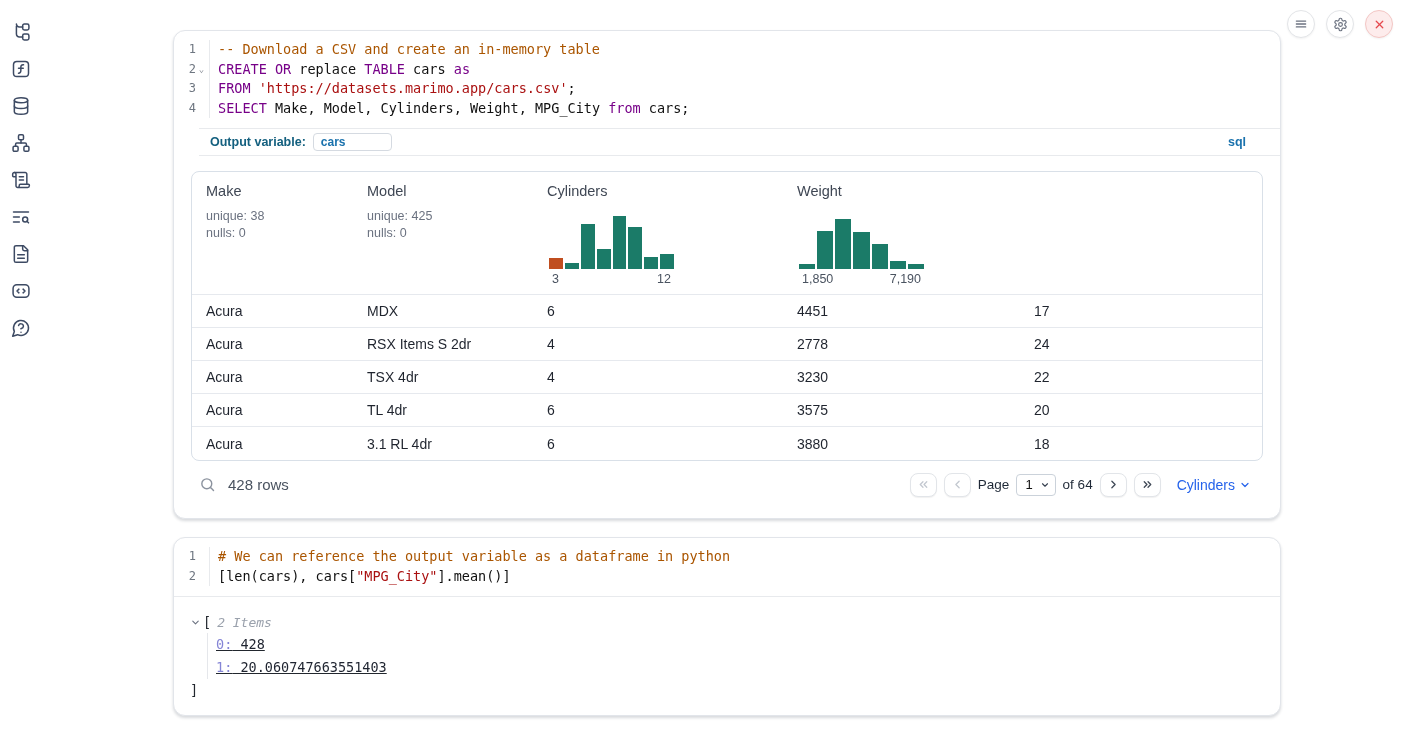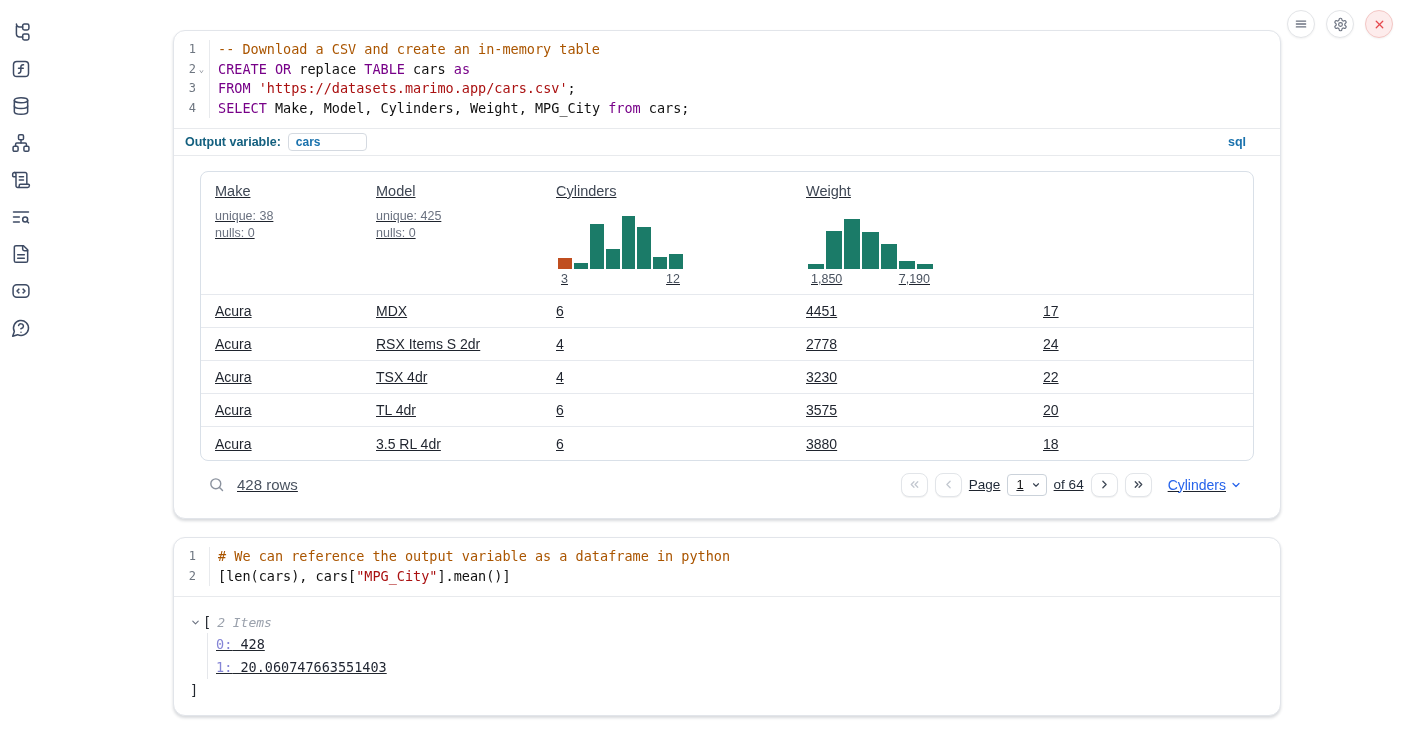--- a/index.html
+++ b/index.html
@@ -35,28 +35,28 @@
   .gutter{width:36px;display:flex;flex-direction:column;border-right:1px solid #E8EAED;}
   .ln{height:19.5px;line-height:19.5px;display:flex;justify-content:flex-end;align-items:center;
       font-family:"DejaVu Sans Mono",monospace;font-size:12px;color:#6E7681;padding-right:2px;}
   .ln .num{min-width:14px;text-align:right;}
   .ln .fold{width:11px;font-size:9px;color:#8A8F98;text-align:center;}
   .code-lines{padding-left:8px;flex:1;min-width:0;}
   .code-line{height:19.5px;line-height:19.5px;font-family:"DejaVu Sans Mono",monospace;font-size:13.5px;white-space:pre;color:var(--code);}
   .tok-k{color:var(--kw);} .tok-c{color:var(--comment);} .tok-s{color:var(--str);} .tok-p{color:var(--code);}
 
   
-  .outvar-row{height:28px;border-top:1px solid #E8EAED;border-bottom:1px solid #E8EAED;display:flex;align-items:center;padding:0 11px;gap:7px;}
+  .outvar-row{height:28px;border-top:1px solid #E8EAED;border-bottom:1px solid #E8EAED;display:flex;align-items:center;padding:0 11px;gap:7px;margin-left:25px;}
   .outvar-label{font-size:12.5px;font-weight:bold;color:var(--label-blue);}
   .outvar-input{width:79px;height:18px;border:1px solid #D5DAE1;border-radius:4px;font-family:"Liberation Sans",sans-serif;
       font-size:12px;font-weight:bold;color:var(--value-blue);padding:0 7px;outline:none;}
   .lang-badge{margin-left:auto;margin-right:23px;font-size:12.5px;font-weight:bold;color:var(--value-blue);}
 
   
-  .cell1-output{padding:15px 26px 10px;text-decoration:underline;}
+  .cell1-output{padding:15px 17px 10px;}
   .data-table{border:1px solid #D9E0E8;border-radius:8px;overflow:hidden;}
   .thead{display:grid;grid-template-columns:161px 180px 250px 237px 1fr;border-bottom:1px solid #E6E9EE;}
   .th{height:122px;padding:11px 14px 8px;display:flex;flex-direction:column;align-items:flex-start;}
   .th-name{font-size:14.5px;color:#3F4754;}
   .th-stats{margin-top:9px;font-size:12.5px;color:#6B7280;line-height:17px;}
   .hist{margin-top:auto;width:125px;margin-left:2px;}
   .hist-plot{height:53px;display:flex;align-items:flex-end;gap:2px;}
   .hist-bar{flex:1;}
   .hist-labels{display:flex;justify-content:space-between;font-size:12.5px;color:#4A5360;margin-top:3px;padding:0 3px;}
   .tbody .tr{display:grid;grid-template-columns:161px 180px 250px 237px 1fr;height:33px;align-items:center;border-bottom:1px solid #E6E9EE;font-size:14px;color:#1F242E;}
@@ -300,21 +300,21 @@
             </div>
             <div class="tr">
               <div class="td">Acura</div>
               <div class="td">TL 4dr</div>
               <div class="td">6</div>
               <div class="td">3575</div>
               <div class="td">20</div>
             </div>
             <div class="tr">
               <div class="td">Acura</div>
-              <div class="td">3.5 RL 4dr</div>
+              <div class="td">3.1 RL 4dr</div>
               <div class="td">6</div>
               <div class="td">3880</div>
               <div class="td">18</div>
             </div>
           </div>
       </div>
 
       <div class="table-footer">
         <div class="rows-left">
           <span style="display:flex;cursor:pointer;">

